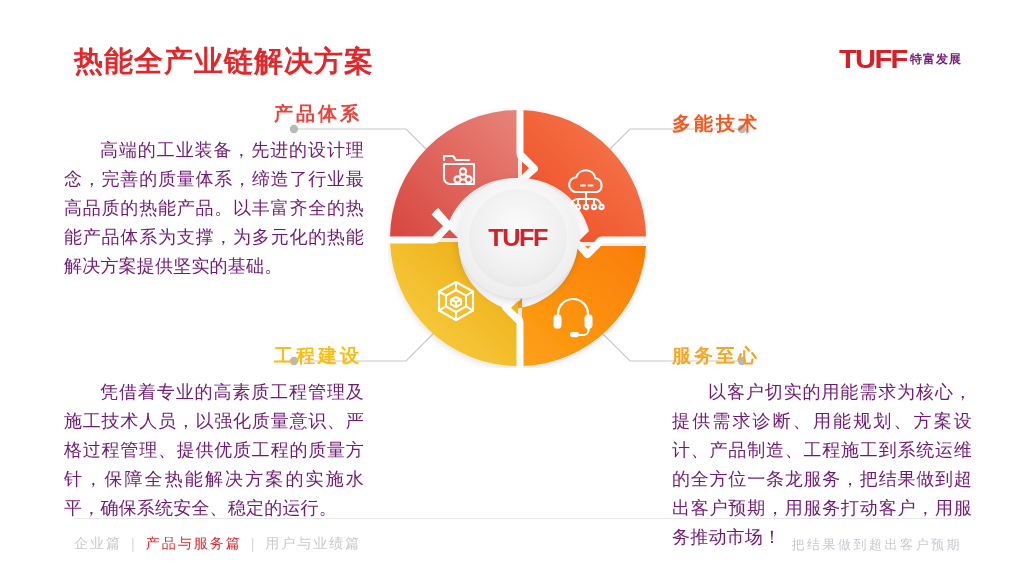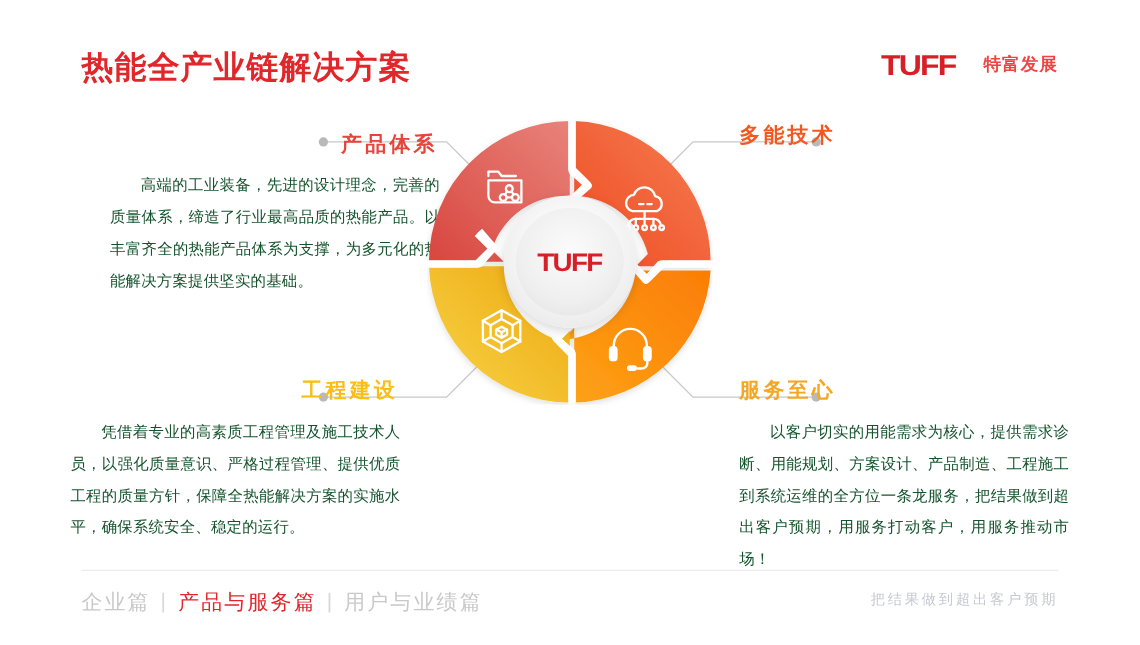--- a/index.html
+++ b/index.html
@@ -27,37 +27,37 @@
   .brand {
     position:absolute; right:74px; top:44px;
     display:flex; align-items:center; gap:9px;
   }
   .brand-mark {
     font-size:26px; font-weight:bold; letter-spacing:-1.5px;
     color:#d71f28; font-family:"Liberation Sans",sans-serif;
     transform:scaleX(1.12); transform-origin:left center;
   }
   .brand-name {
-    font-size:16px; font-weight:bold; color:#ef4444; letter-spacing:1px;
-    margin-left:24px;
+    font-size:12px; font-weight:bold; color:#701a75; letter-spacing:1px;
+    margin-left:2px;
   }
 
   
   .block { position:absolute; width:300px; }
   .block-head {
     font-size:19px; font-weight:bold; letter-spacing:3px;
     white-space:nowrap; line-height:1;
   }
   .block-body {
     margin-top:13px;
-    font-size:14px; line-height:29px; color:#14532d;
+    font-size:18px; line-height:29px; color:#701a75;
     text-indent:2em; text-align:justify;
     letter-spacing:0.2px;
   }
-  .blk-tl { left:64px;  top:122px; text-align:right;margin-left:36px; }
+  .blk-tl { left:64px;  top:104px; text-align:right; }
   .blk-tl .block-head { text-align:right; padding-right:2px; }
   .blk-bl { left:64px;  top:346px; text-align:right; }
   .blk-bl .block-head { text-align:right; padding-right:2px; }
   .blk-tr { left:672px; top:114px; }
   .blk-br { left:672px; top:346px; }
 
   .c-red    { color:#e8443c; }
   .c-orange { color:#f4581f; }
   .c-amber  { color:#f5a623; }
   .c-yellow { color:#fbbd12; }
@@ -91,21 +91,21 @@
   .ico { position:absolute; }
 
   
   .footer-rule {
     position:absolute; left:74px; top:518px; width:888px; height:1px;
     background:#e9e9e9;
   }
   .footer-tabs {
     position:absolute; left:74px; top:535px;
     display:flex; align-items:center; gap:9px;
-    font-size:19px; letter-spacing:2px;
+    font-size:14px; letter-spacing:2px;
   }
   .ft-dim { color:#c9c9c9; }
   .ft-sep { color:#d8d8d8; font-weight:300; }
   .ft-active { color:#e0272b; font-weight:normal; }
   .footer-slogan {
     position:absolute; right:74px; top:536px;
     font-size:13px; letter-spacing:2.5px; color:#c6c9d2;
   }
 </style>
 </head>

